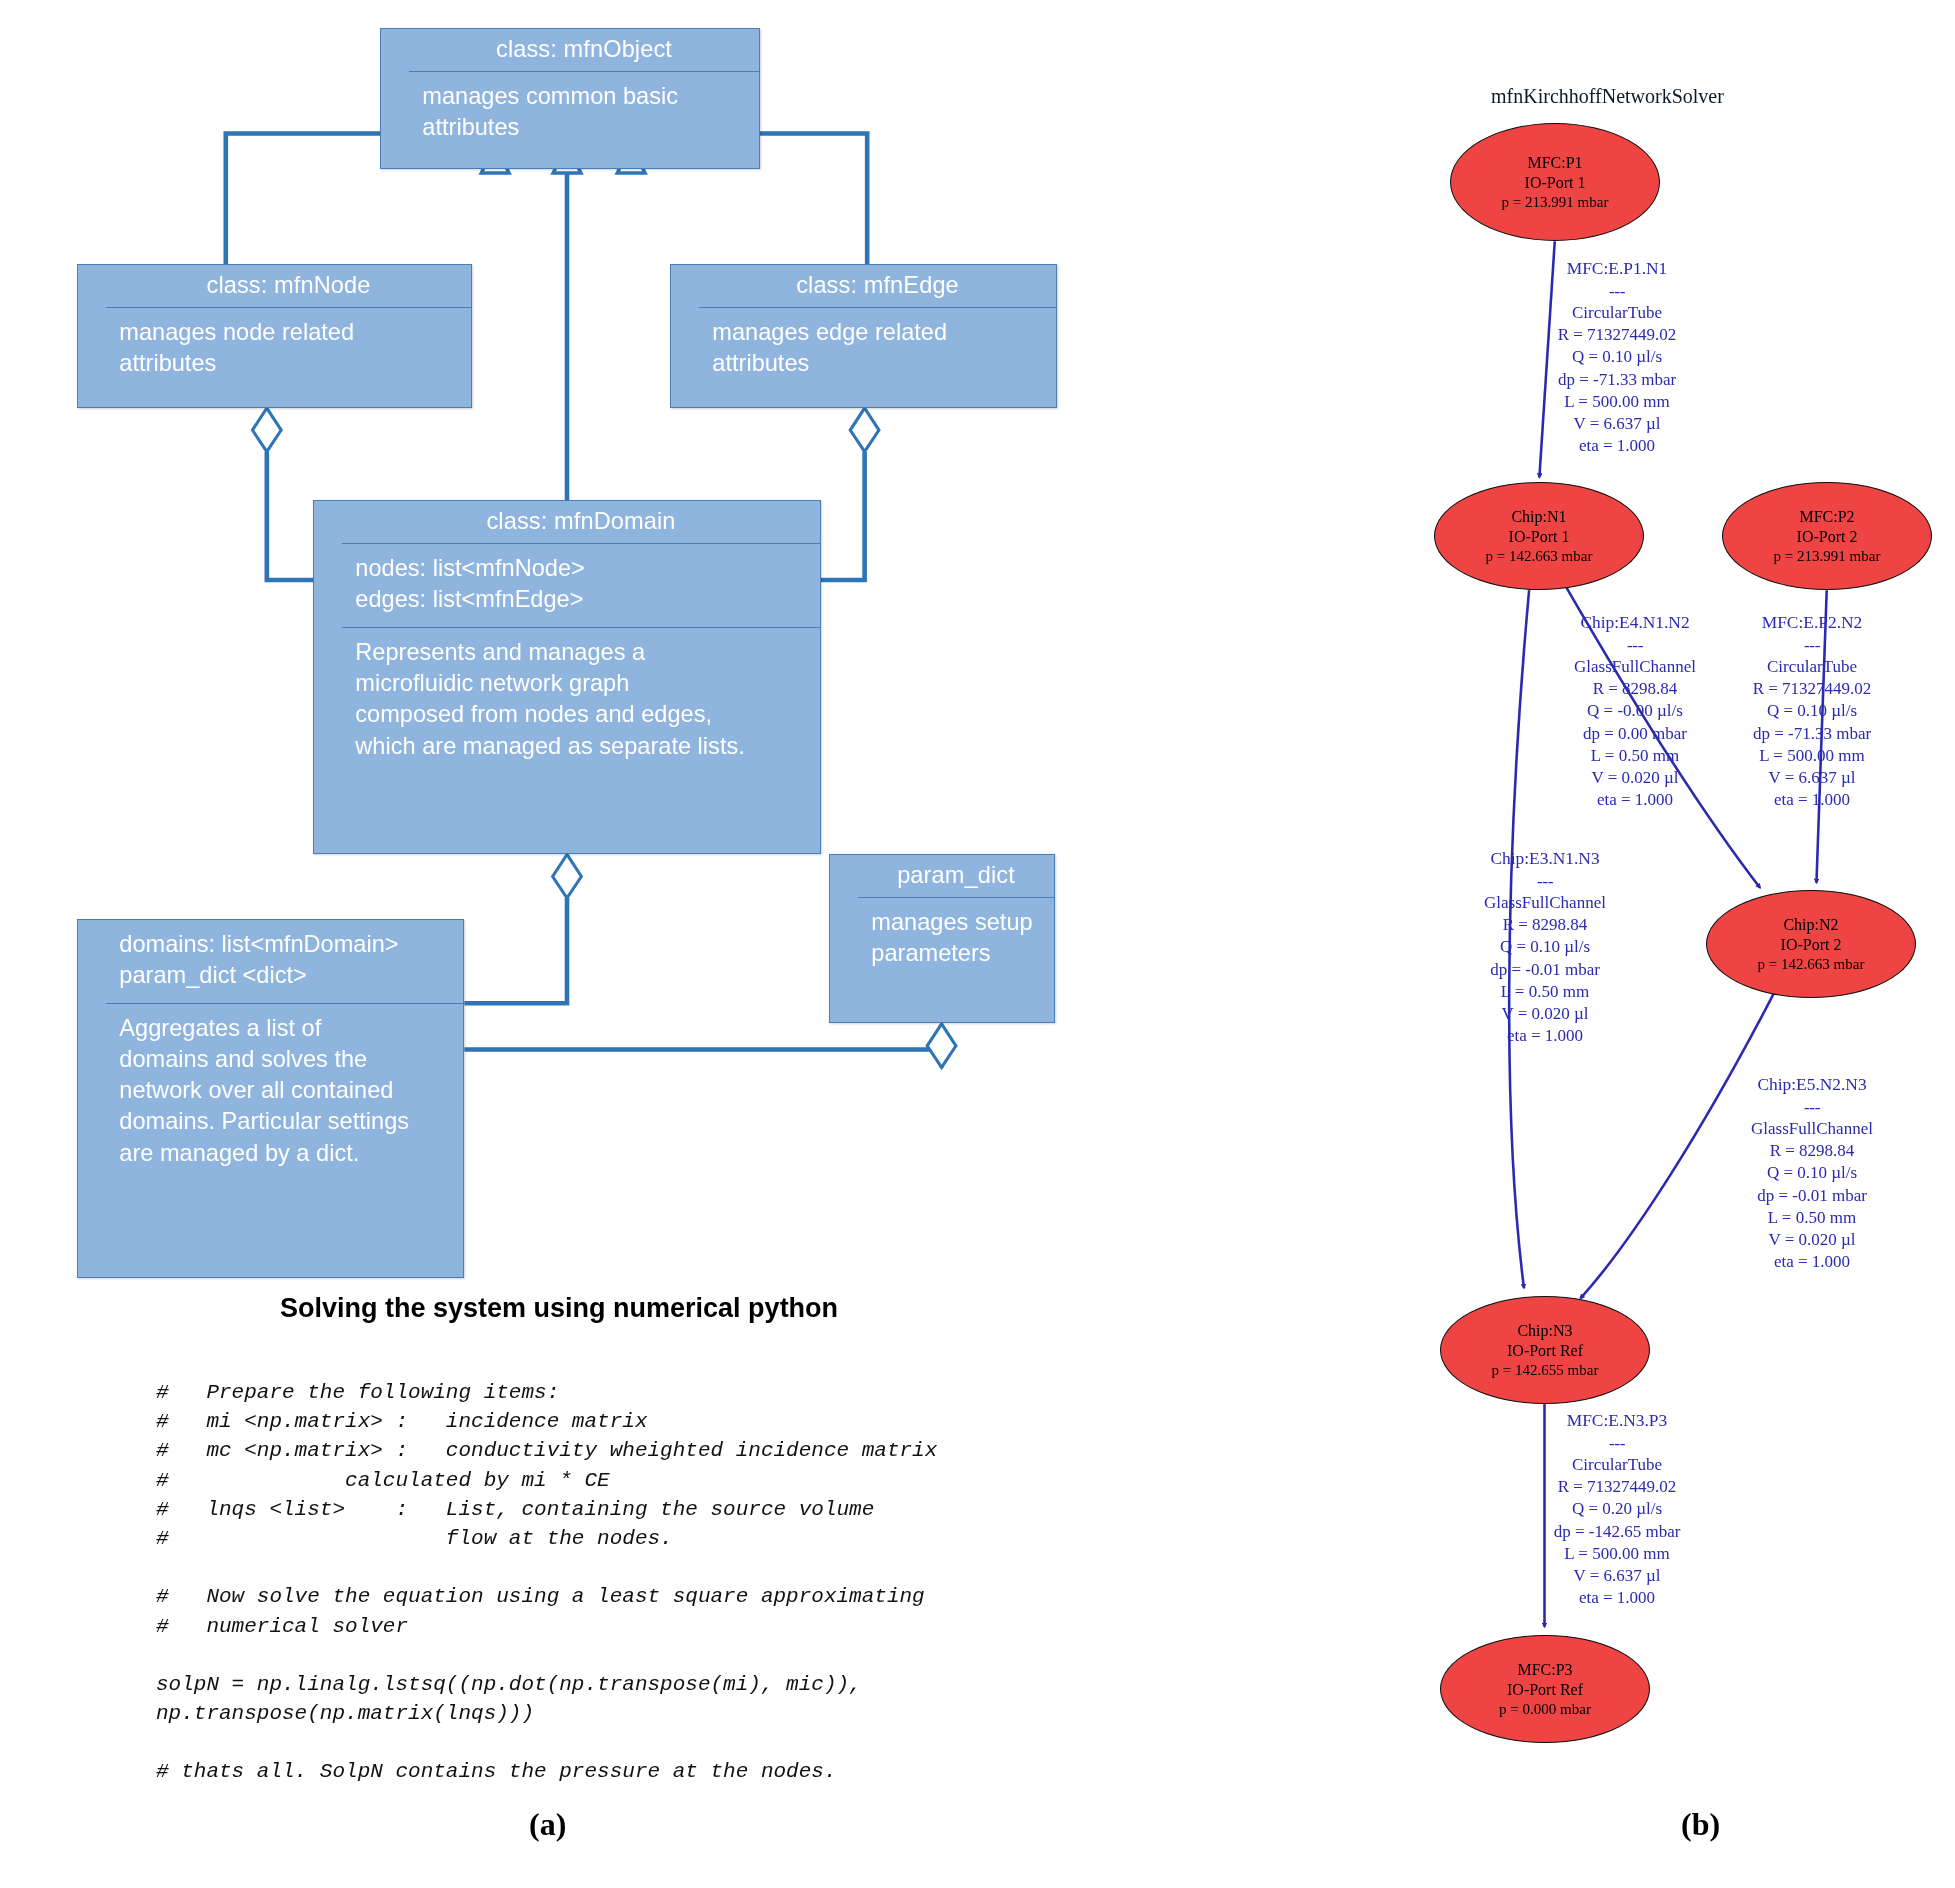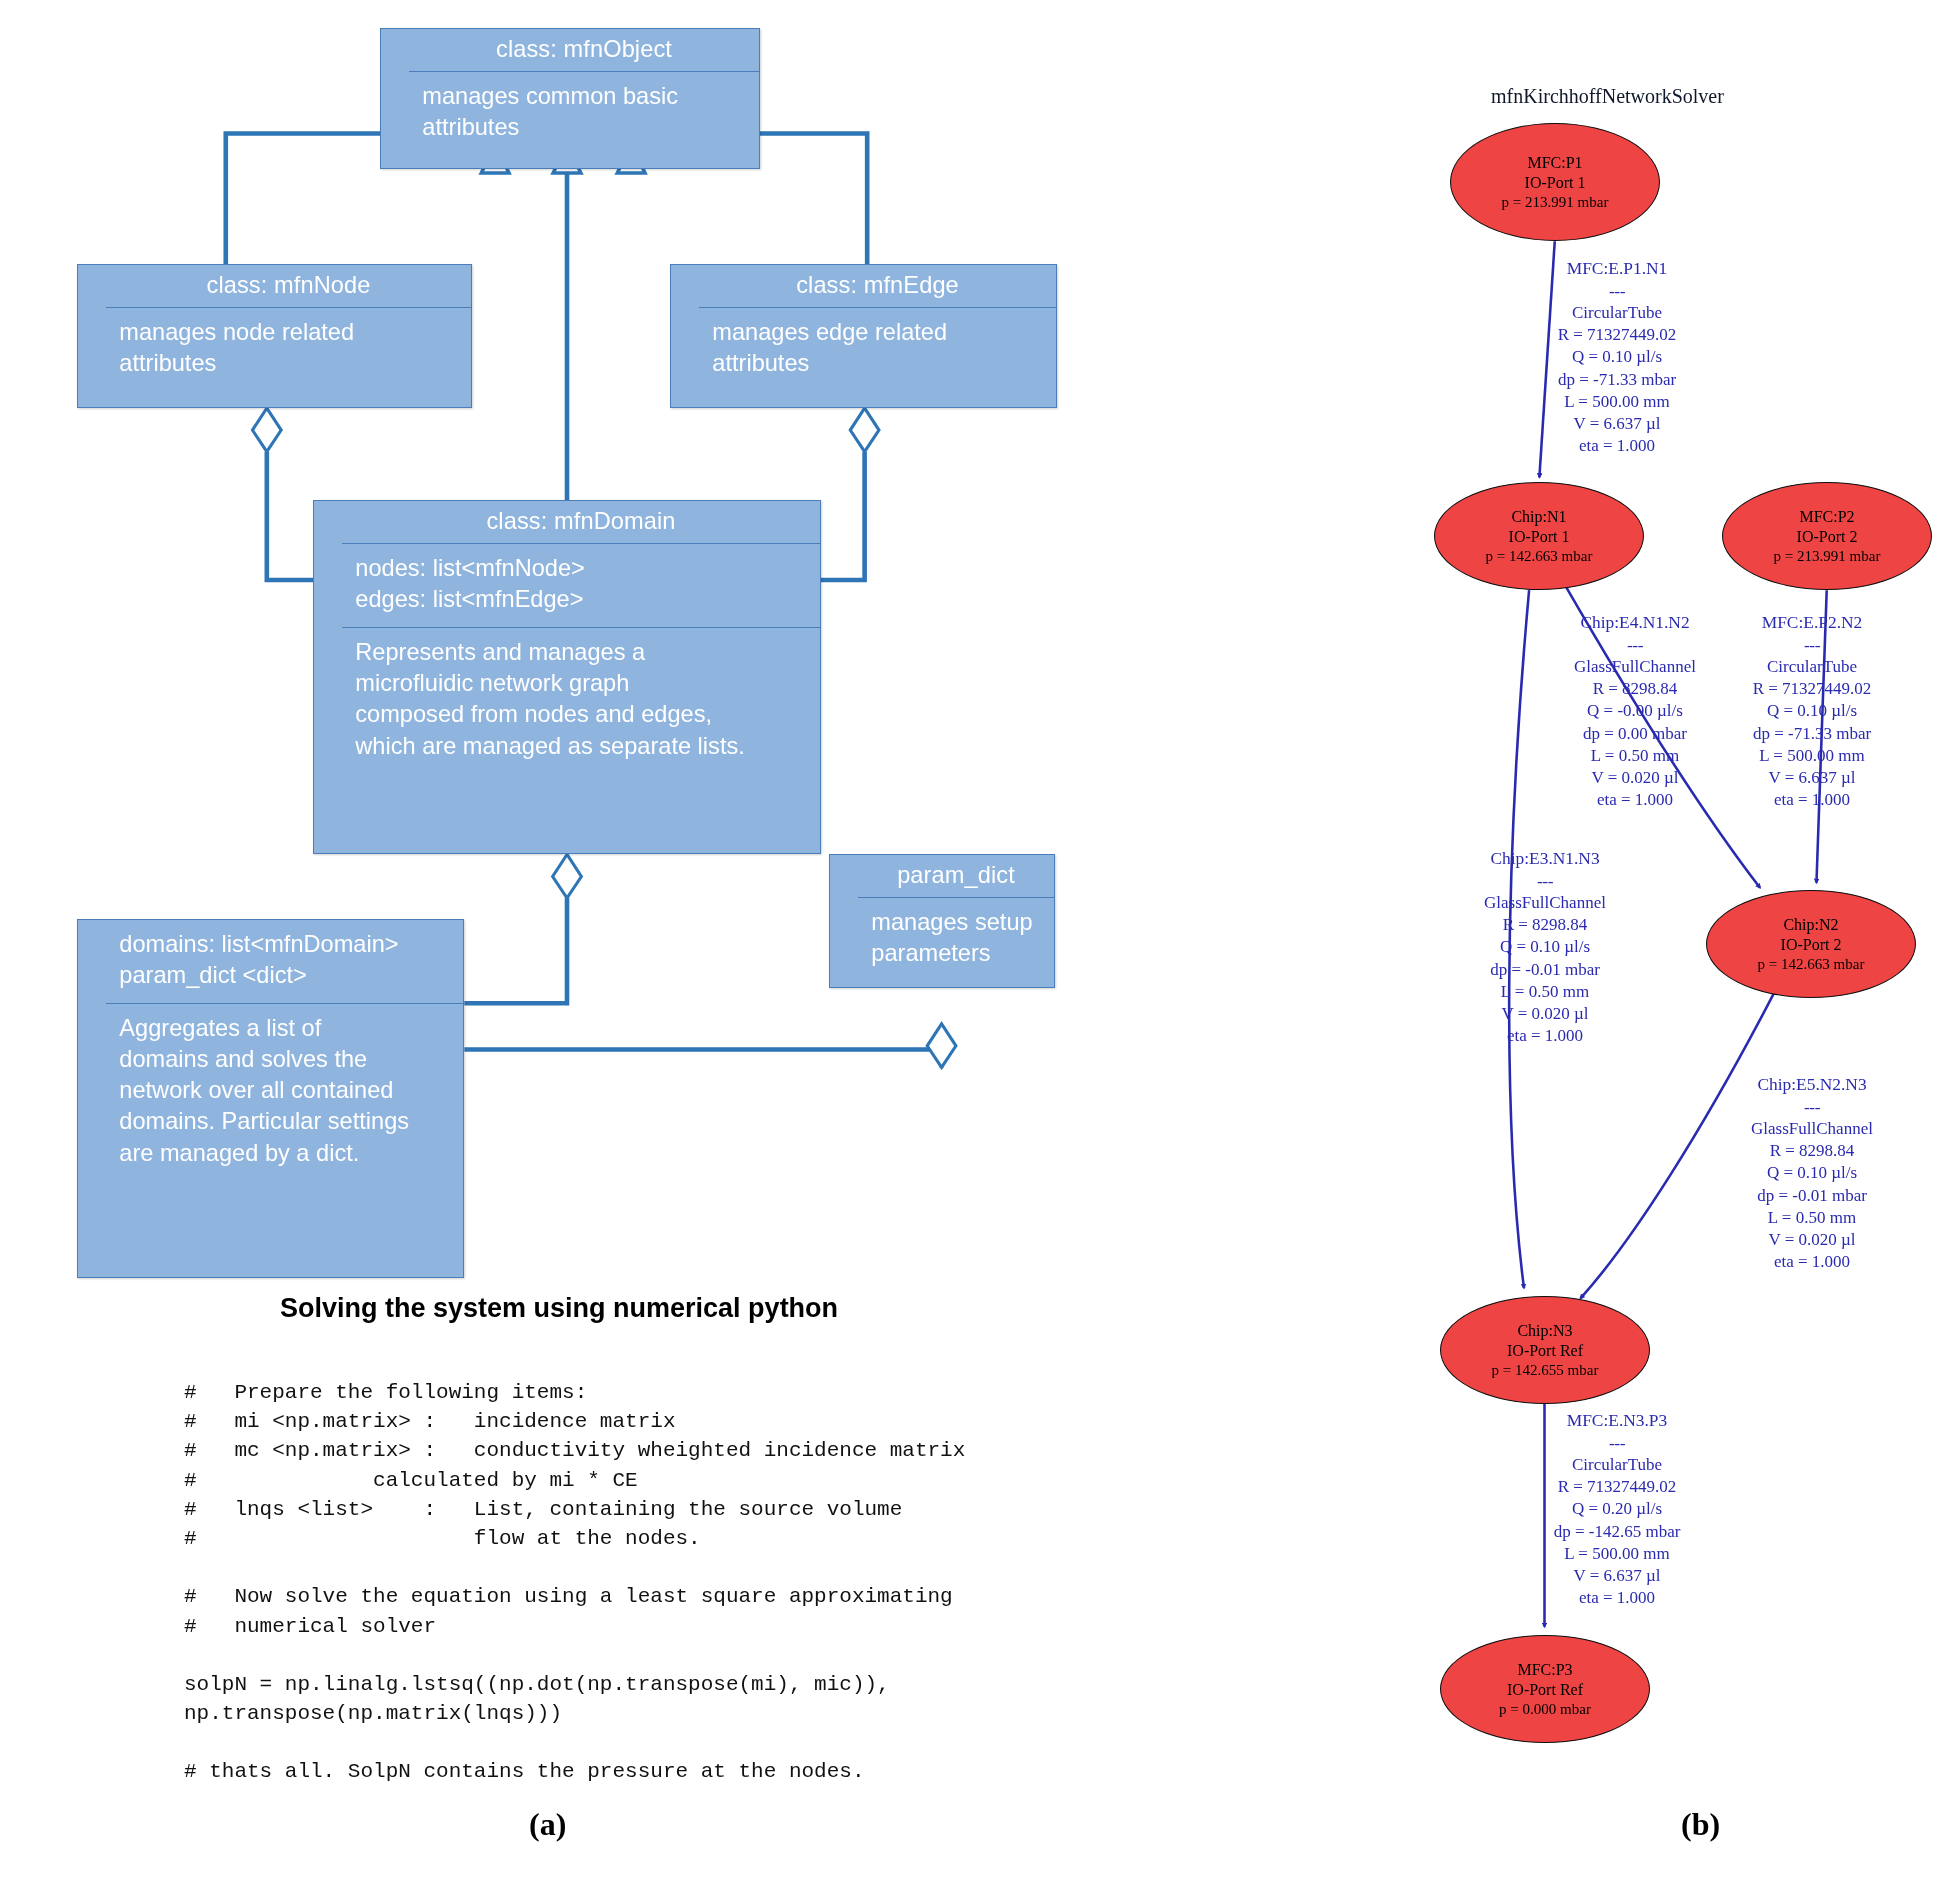--- a/index.html
+++ b/index.html
@@ -192,21 +192,21 @@
           <div class="line">nodes: list&lt;mfnNode&gt;</div>
           <div class="line">edges: list&lt;mfnEdge&gt;</div>
         </div>
         <div class="uml-section">
           <div class="line">Represents and manages a</div>
           <div class="line">microfluidic network graph</div>
           <div class="line">composed from nodes and edges,</div>
           <div class="line">which are managed as separate lists.</div>
         </div>
       </div>
-      <div class="uml-box" style="left: 829px; top: 854px; width: 226px; height: 134px;">
+      <div class="uml-box" style="left: 829px; top: 854px; width: 226px; height: 169px;">
         <div class="uml-title">param_dict</div>
         <div class="uml-section">
           <div class="line">manages setup</div>
           <div class="line">parameters</div>
         </div>
       </div>
       <div class="uml-box" style="left: 77px; top: 919px; width: 387px; height: 359px;">
         <div class="uml-section">
           <div class="line">domains: list&lt;mfnDomain&gt;</div>
           <div class="line">param_dict &lt;dict&gt;</div>
@@ -215,21 +215,21 @@
           <div class="line">Aggregates a list of</div>
           <div class="line">domains and solves the</div>
           <div class="line">network over all contained</div>
           <div class="line">domains. Particular settings</div>
           <div class="line">are managed by a dict.</div>
         </div>
       </div>
     </div>
 
   <div class="code-heading" style="left: 280px; top: 1293px;">Solving the system using numerical python</div>
-  <div class="code-block" style="left: 184px; top: 1378px;">#   Prepare the following items:
+  <div class="code-block" style="left: 156px; top: 1378px; font-style: italic;">#   Prepare the following items:
 #   mi &lt;np.matrix&gt; :   incidence matrix
 #   mc &lt;np.matrix&gt; :   conductivity wheighted incidence matrix
 #              calculated by mi * CE
 #   lnqs &lt;list&gt;    :   List, containing the source volume
 #                      flow at the nodes.
 
 #   Now solve the equation using a least square approximating
 #   numerical solver
 
 solpN = np.linalg.lstsq((np.dot(np.transpose(mi), mic)),

